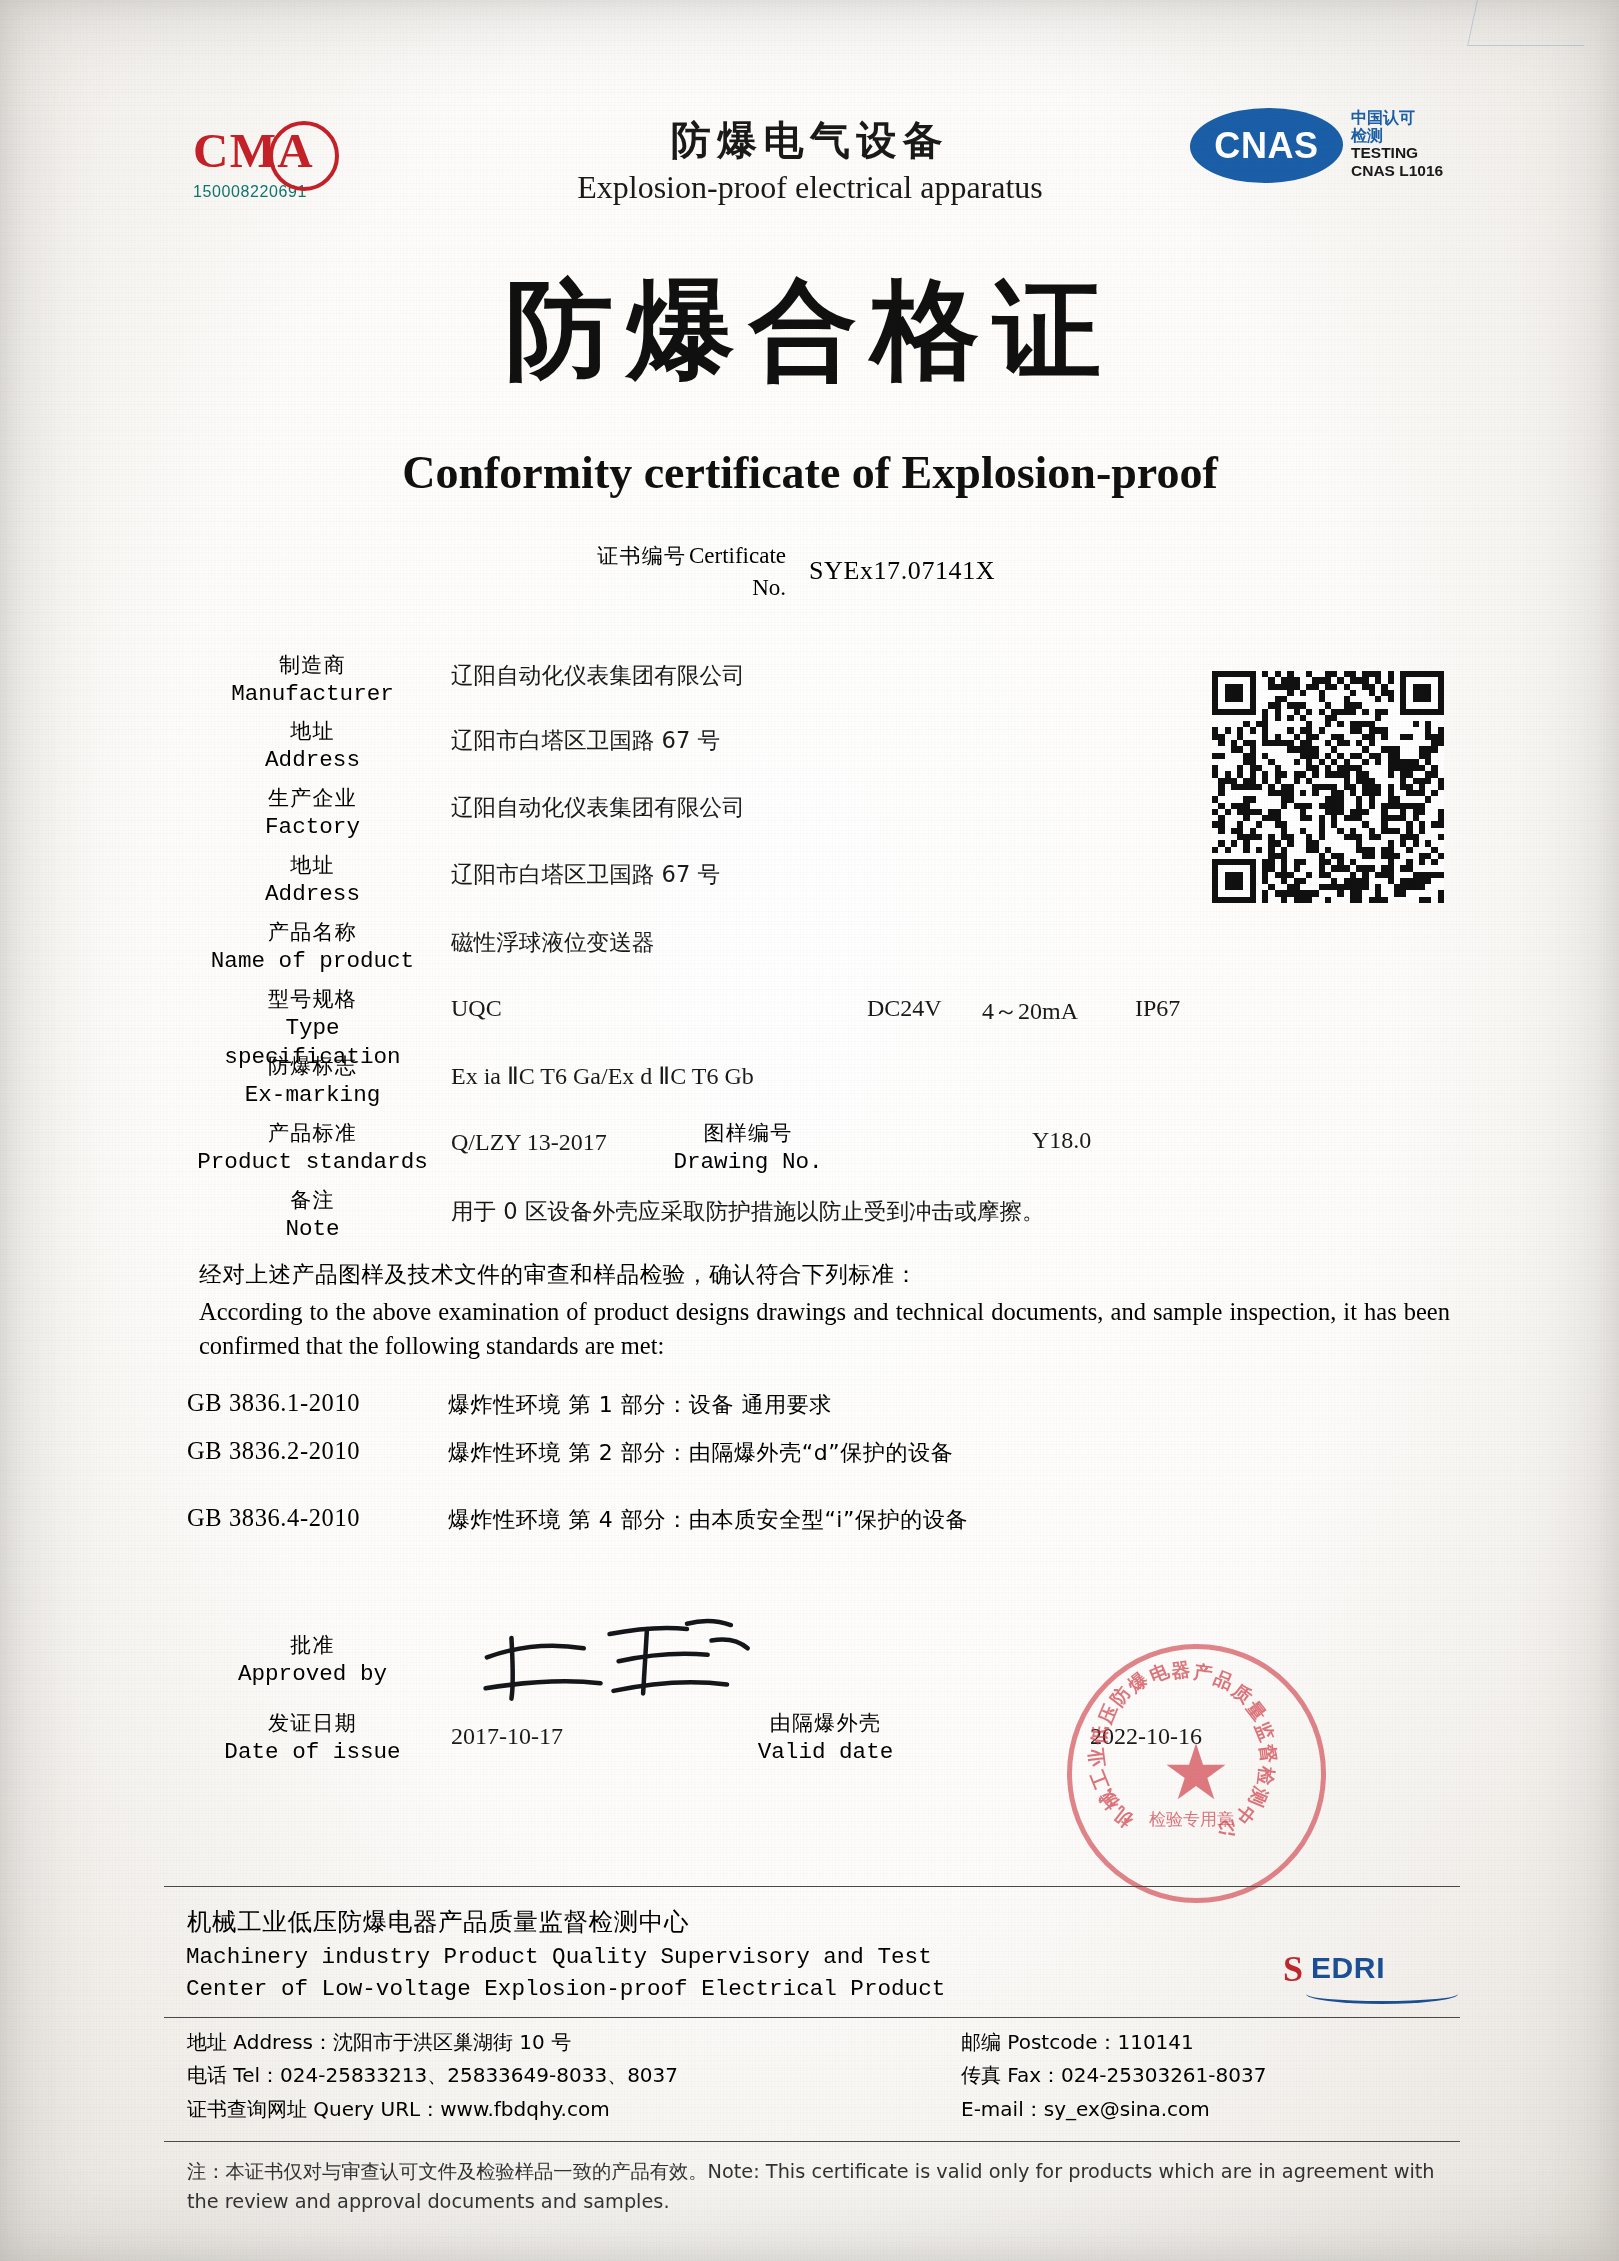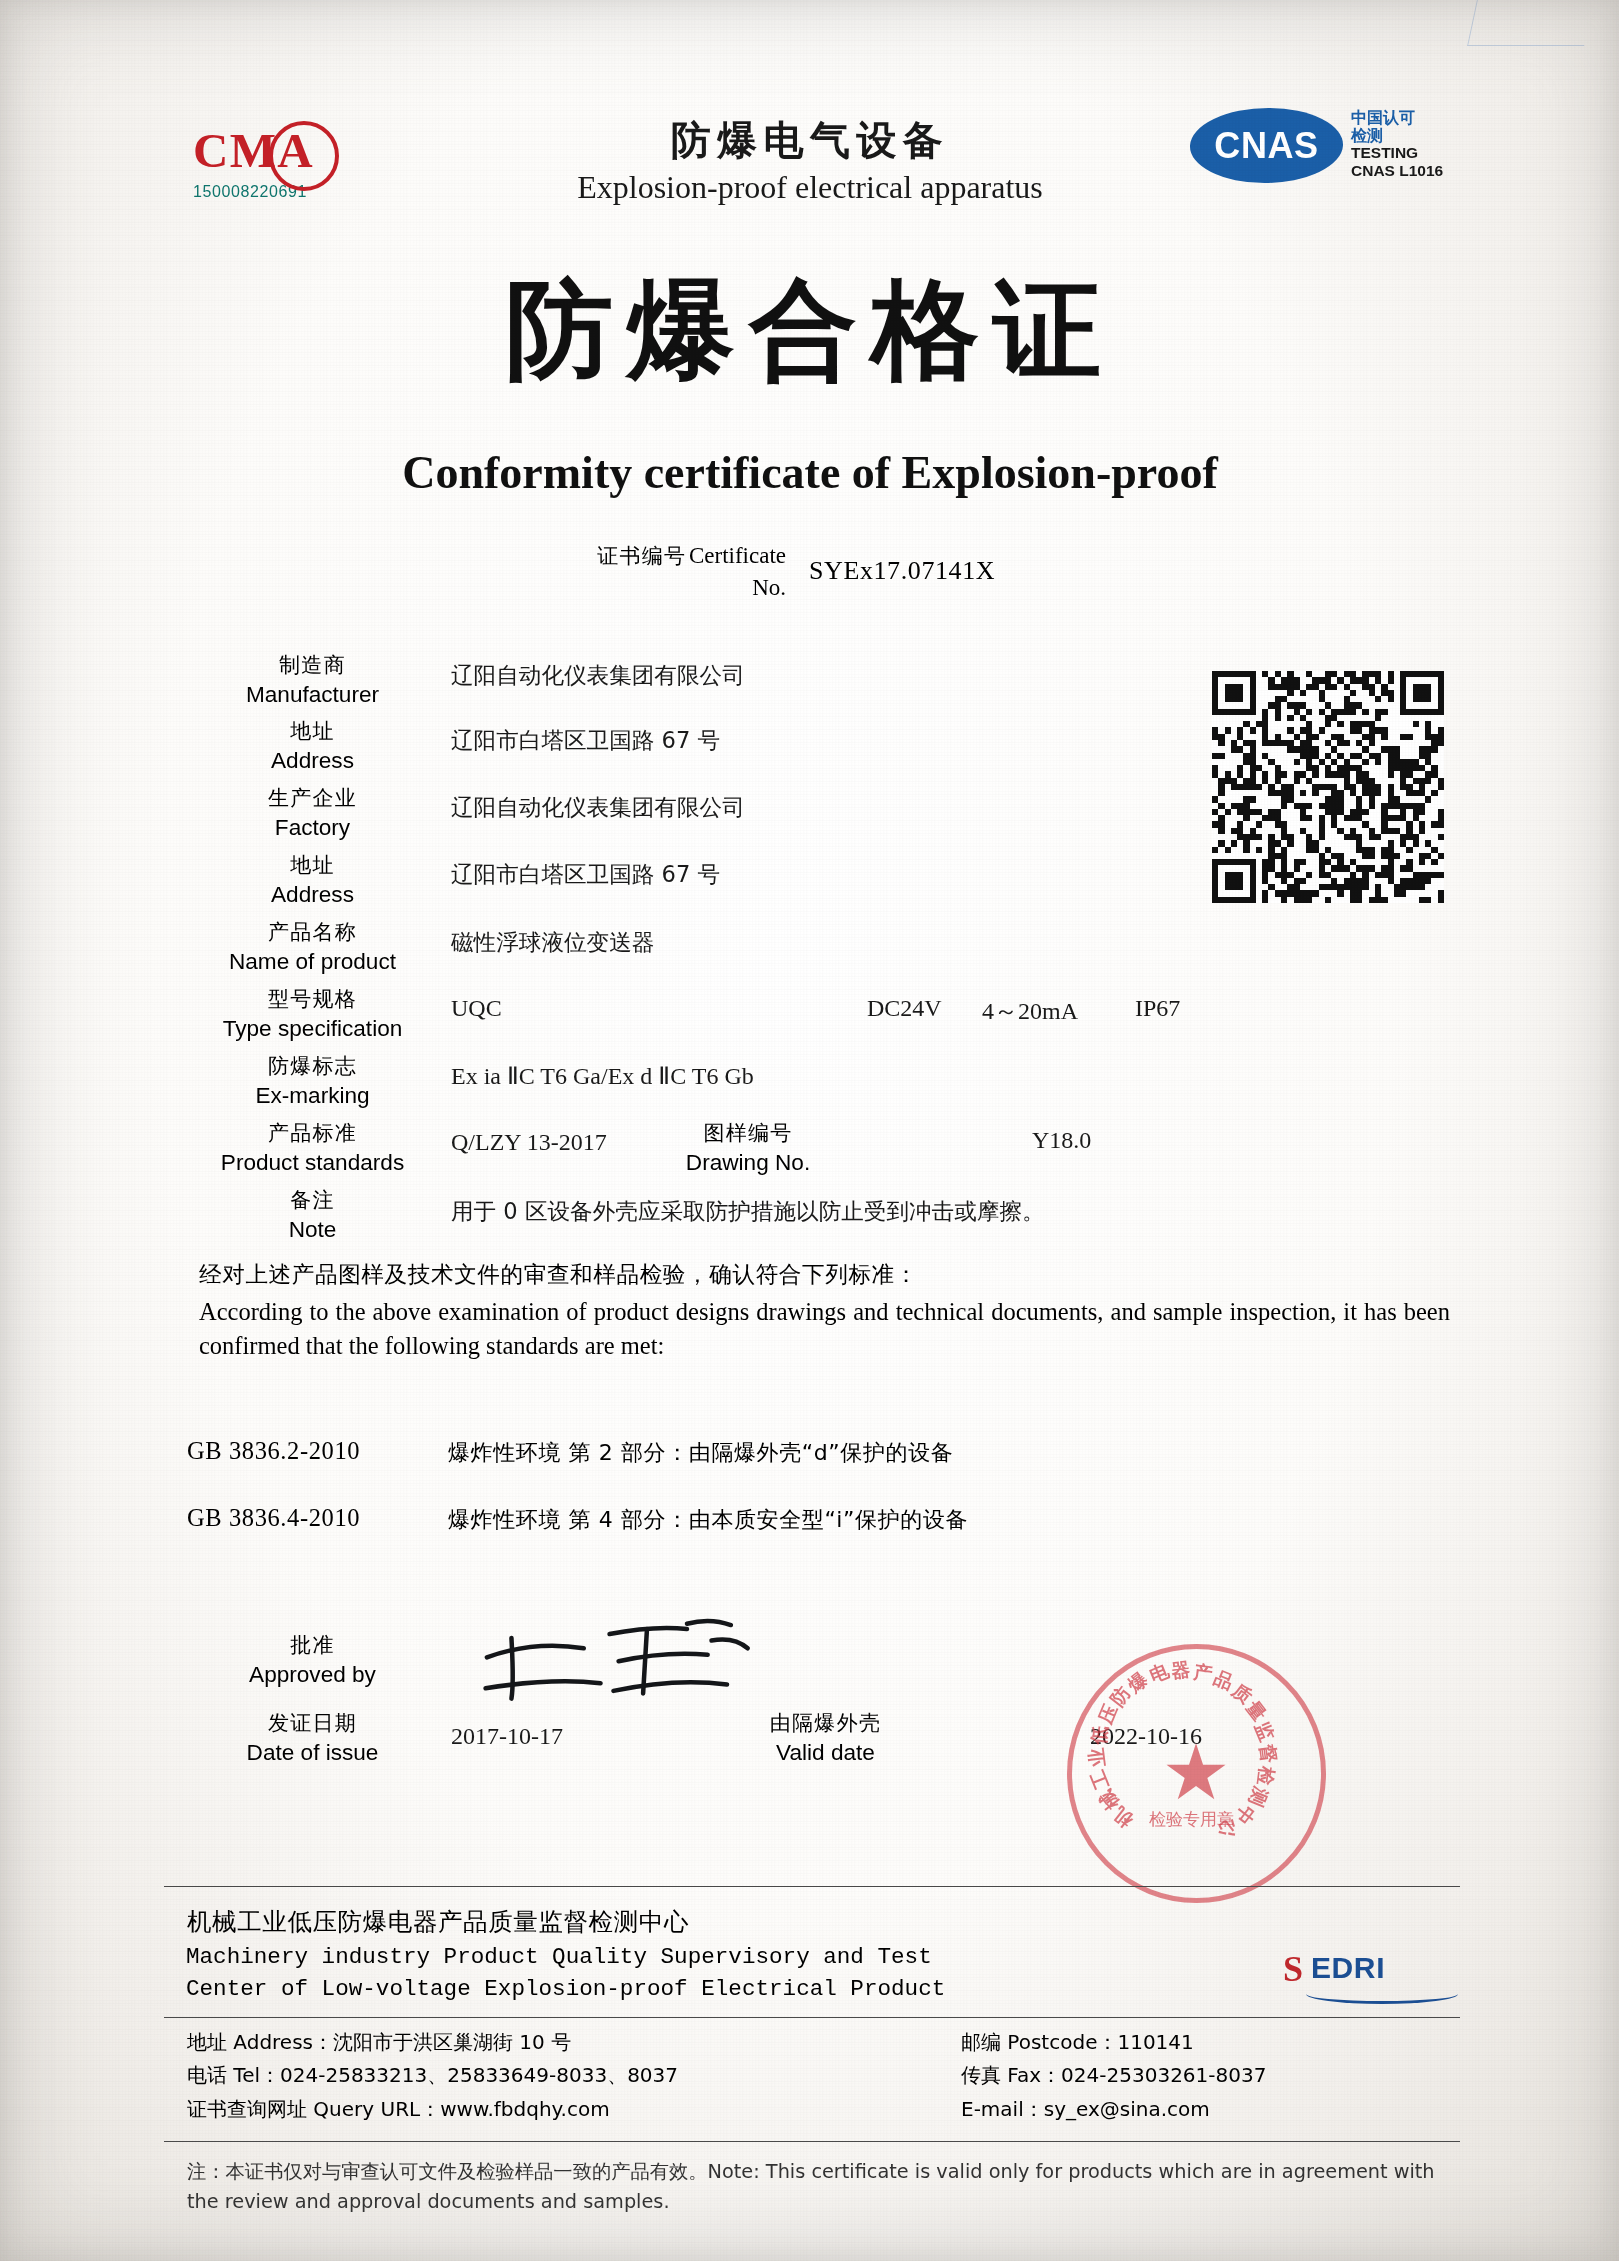--- a/index.html
+++ b/index.html
@@ -205,21 +205,21 @@
     text-align: center;
     line-height: 29px;
   }
   .field .cn {
     font-family: "DejaVu Sans", sans-serif;
     font-size: 21px;
     letter-spacing: 1.3px;
     display: block;
   }
   .field .en {
-    font-family: Liberation Sans, sans-serif;
+    font-family: Liberation Mono, monospace;
     font-size: 22.6px;
     display: block;
   }
   .value {
     position: absolute;
     left: 451px;
     font-family: "DejaVu Sans", sans-serif;
     font-size: 22.6px;
     color: #1a1a1a;
   }
@@ -1188,20 +1188,24 @@
     </div>
     <div class="value" style="top:1196px">用于 0 区设备外壳应采取防护措施以防止受到冲击或摩擦。</div>
 
     <div class="para" style="top:1257px">
       <div class="cn">经对上述产品图样及技术文件的审查和样品检验，确认符合下列标准：</div>
     </div>
     <div class="para" style="top:1295px">
       <div class="en">According to the above examination of product designs drawings and technical documents, and sample inspection, it has been confirmed that the following standards are met:</div>
     </div>
 
+    <div class="std-row" style="top:1389px">
+      <span class="std-code">GB 3836.1-2010</span>
+      <span class="std-desc">爆炸性环境  第 1 部分：设备  通用要求</span>
+    </div>
     <div class="std-row" style="top:1437px">
       <span class="std-code">GB 3836.2-2010</span>
       <span class="std-desc">爆炸性环境  第 2 部分：由隔爆外壳“d”保护的设备</span>
     </div>
     <div class="std-row" style="top:1504px">
       <span class="std-code">GB 3836.4-2010</span>
       <span class="std-desc">爆炸性环境  第 4 部分：由本质安全型“i”保护的设备</span>
     </div>
 
     <div class="field" style="top:1631px">

